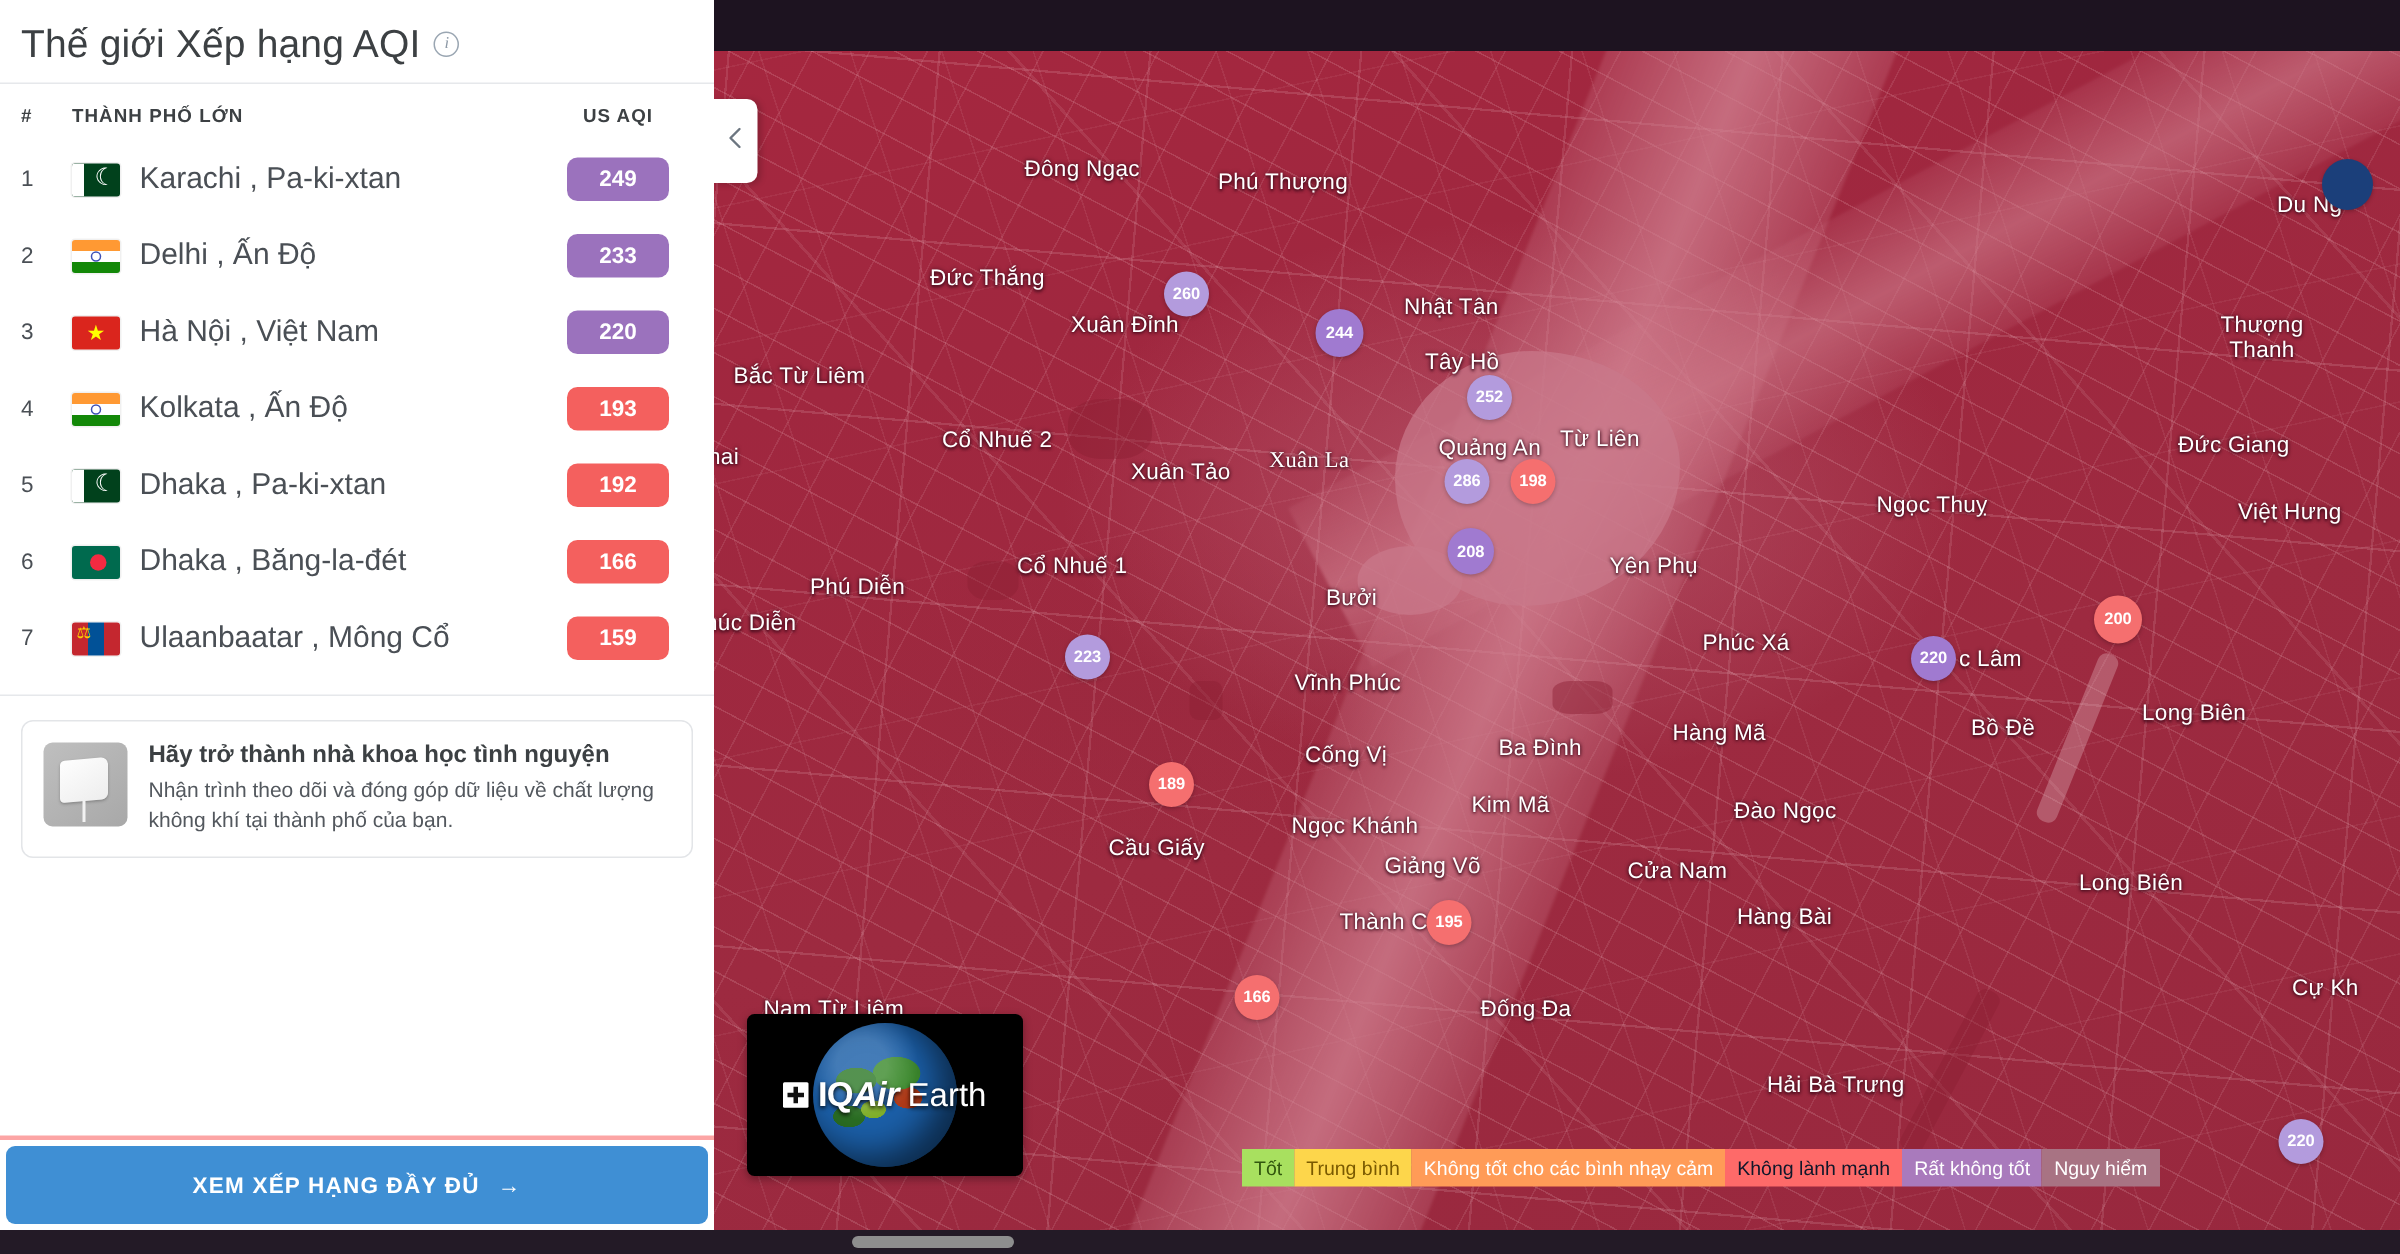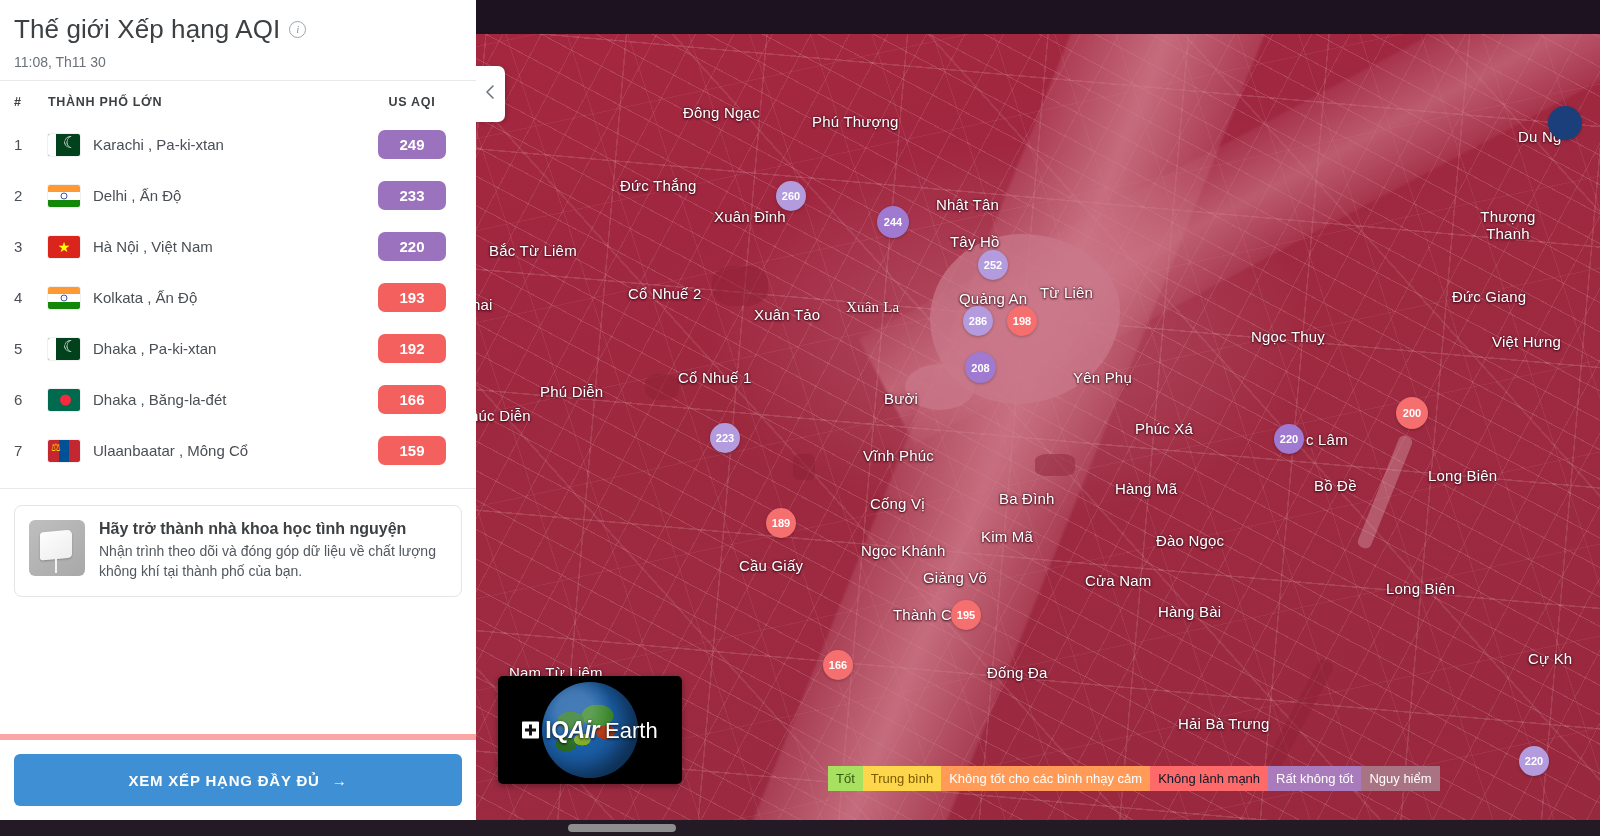--- a/index.html
+++ b/index.html
@@ -100,21 +100,21 @@
     font-size:12.5px; font-weight:700; color:#3c4043; letter-spacing:.7px; }
   .col-rank { width:34px; }
   .col-city { flex:1; }
   .col-aqi  { width:100px; text-align:center; }
 
   .row { display:flex; align-items:center; padding:11px 14px; }
   .row .col-rank { font-size:15px; color:#4a4f55; }
   .cityc { display:flex; align-items:center; gap:13px; flex:1; }
   .flag { width:32px; height:22px; border-radius:2px; overflow:hidden; position:relative;
           box-shadow:0 0 0 1px rgba(0,0,0,0.06); flex:none; }
-  .cname { font-size:15px; color:#4a4f55; }
+  .cname { font-size:20px; color:#4a4f55; }
   .badge { width:68px; margin:0 auto; text-align:center; border-radius:7px;
     padding:6px 0; color:#fff; font-size:15px; font-weight:600; }
   .badge.purple { background:#9b72bd; }
   .badge.red { background:#f4605e; }
 
   
   .f-pk { background:#01411c; }
   .f-pk::before { content:""; position:absolute; left:0; top:0; width:8px; height:100%; background:#fff; }
   .f-pk::after { content:"☾"; position:absolute; left:15px; top:-1px; color:#fff; font-size:16px; }
   .f-in { background:linear-gradient(#ff9933 33.3%, #fff 33.3% 66.6%, #138808 66.6%); }
@@ -134,21 +134,21 @@
     padding:14px; display:flex; gap:14px; align-items:flex-start; }
   .promo-img { width:56px; height:56px; border-radius:6px; flex:none;
     background:linear-gradient(140deg,#bfbfbf,#a8a8a8); position:relative; overflow:hidden; }
   .promo-img .dev { position:absolute; left:11px; top:11px; width:32px; height:28px;
     background:linear-gradient(150deg,#fefefe,#ededed); border-radius:3px 5px 4px 3px;
     transform:skewY(-5deg); box-shadow:0 1px 2px rgba(0,0,0,0.25); }
   .promo-img .cord { position:absolute; left:26px; top:39px; width:2px; height:14px; background:#f2f2f2; }
   .promo-title { font-size:16px; font-weight:700; color:#3c4043; margin-bottom:3px; }
   .promo-body { font-size:14px; color:#53585e; line-height:1.45; }
 
-  .p-foot { margin-top:auto; padding:14px; border-top:6px solid #fca5a5; }
+  .p-foot { margin-top:auto; padding:4px; border-top:3px solid #fca5a5; }
   .cta { width:100%; height:52px; background:#3f8fd4; border:none; border-radius:6px;
     color:#fff; font-size:15px; font-weight:700; letter-spacing:.8px; cursor:pointer;
     display:flex; align-items:center; justify-content:center; gap:12px; }
 
   
   #earth {
     position:absolute; left:498px; top:676px; width:184px; height:108px;
     border-radius:5px; overflow:hidden; background:#000; z-index:4; cursor:pointer;
     box-shadow:0 2px 6px rgba(0,0,0,0.35);
   }
@@ -284,21 +284,20 @@
     </span>
   </div>
 
   <div id="panel">
 
     <div class="p-head">
       <div class="p-title">
         <h1>Thế giới Xếp hạng AQI</h1>
         <span class="info-icon">i</span>
       </div>
-      <div class="p-time">11:08, Th11 30</div>
     </div>
 
     <div class="divider"></div>
 
     <div class="tbl-head">
       <div class="col-rank">#</div>
       <div class="col-city">THÀNH PHỐ LỚN</div>
       <div class="col-aqi">US AQI</div>
     </div>
 

